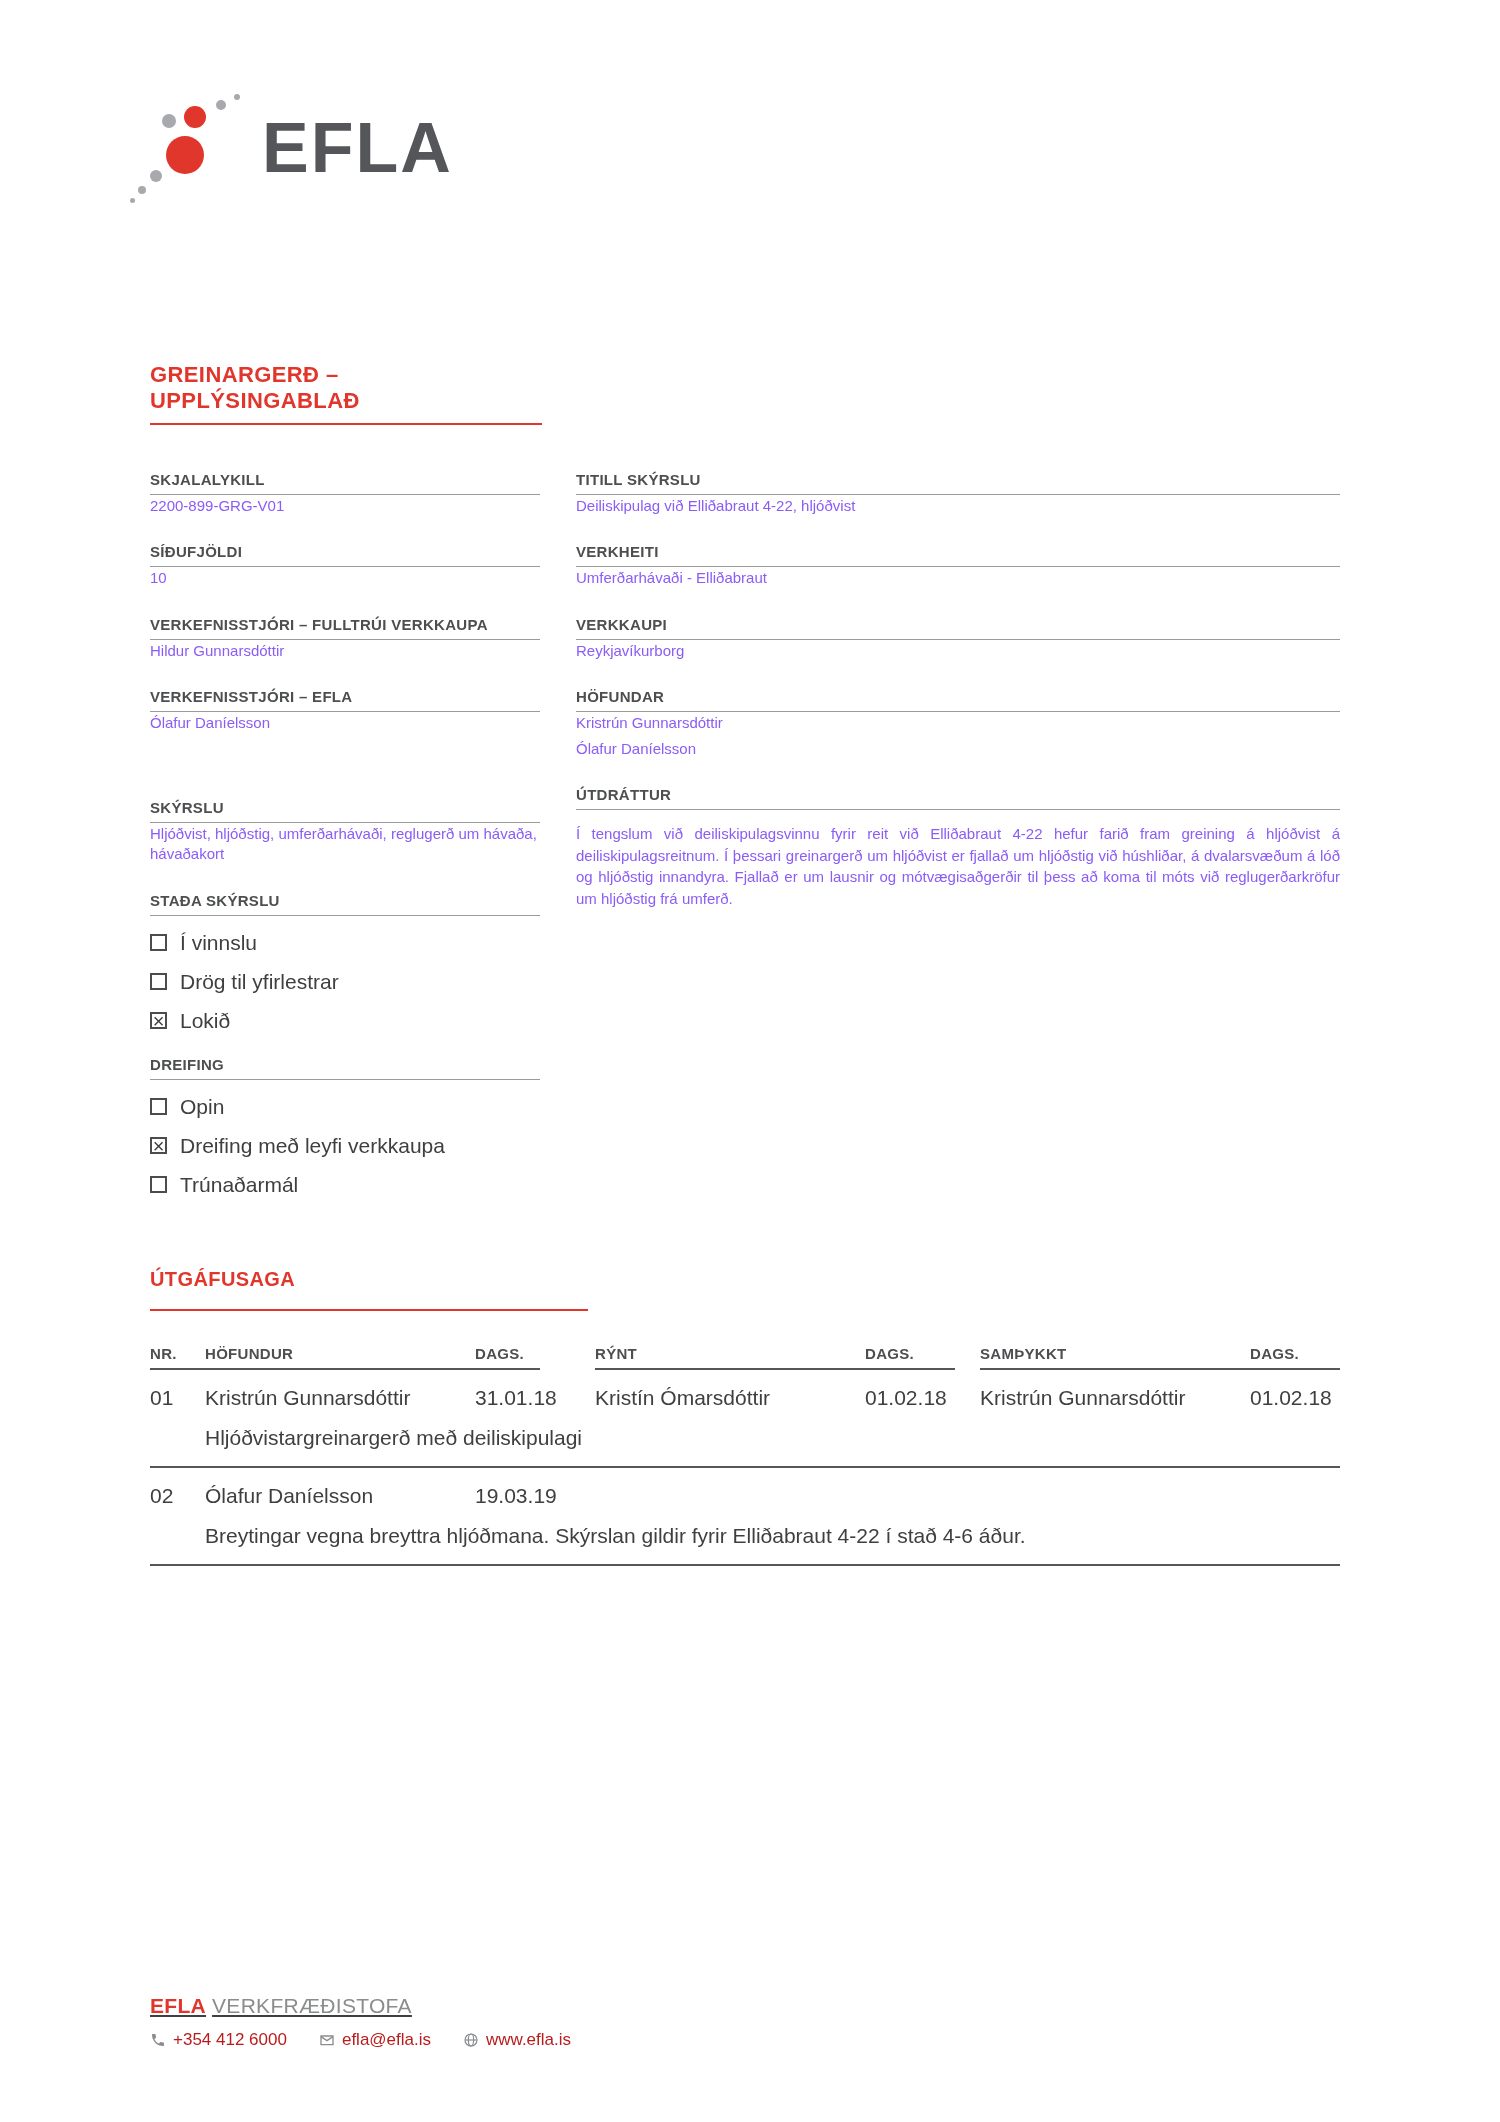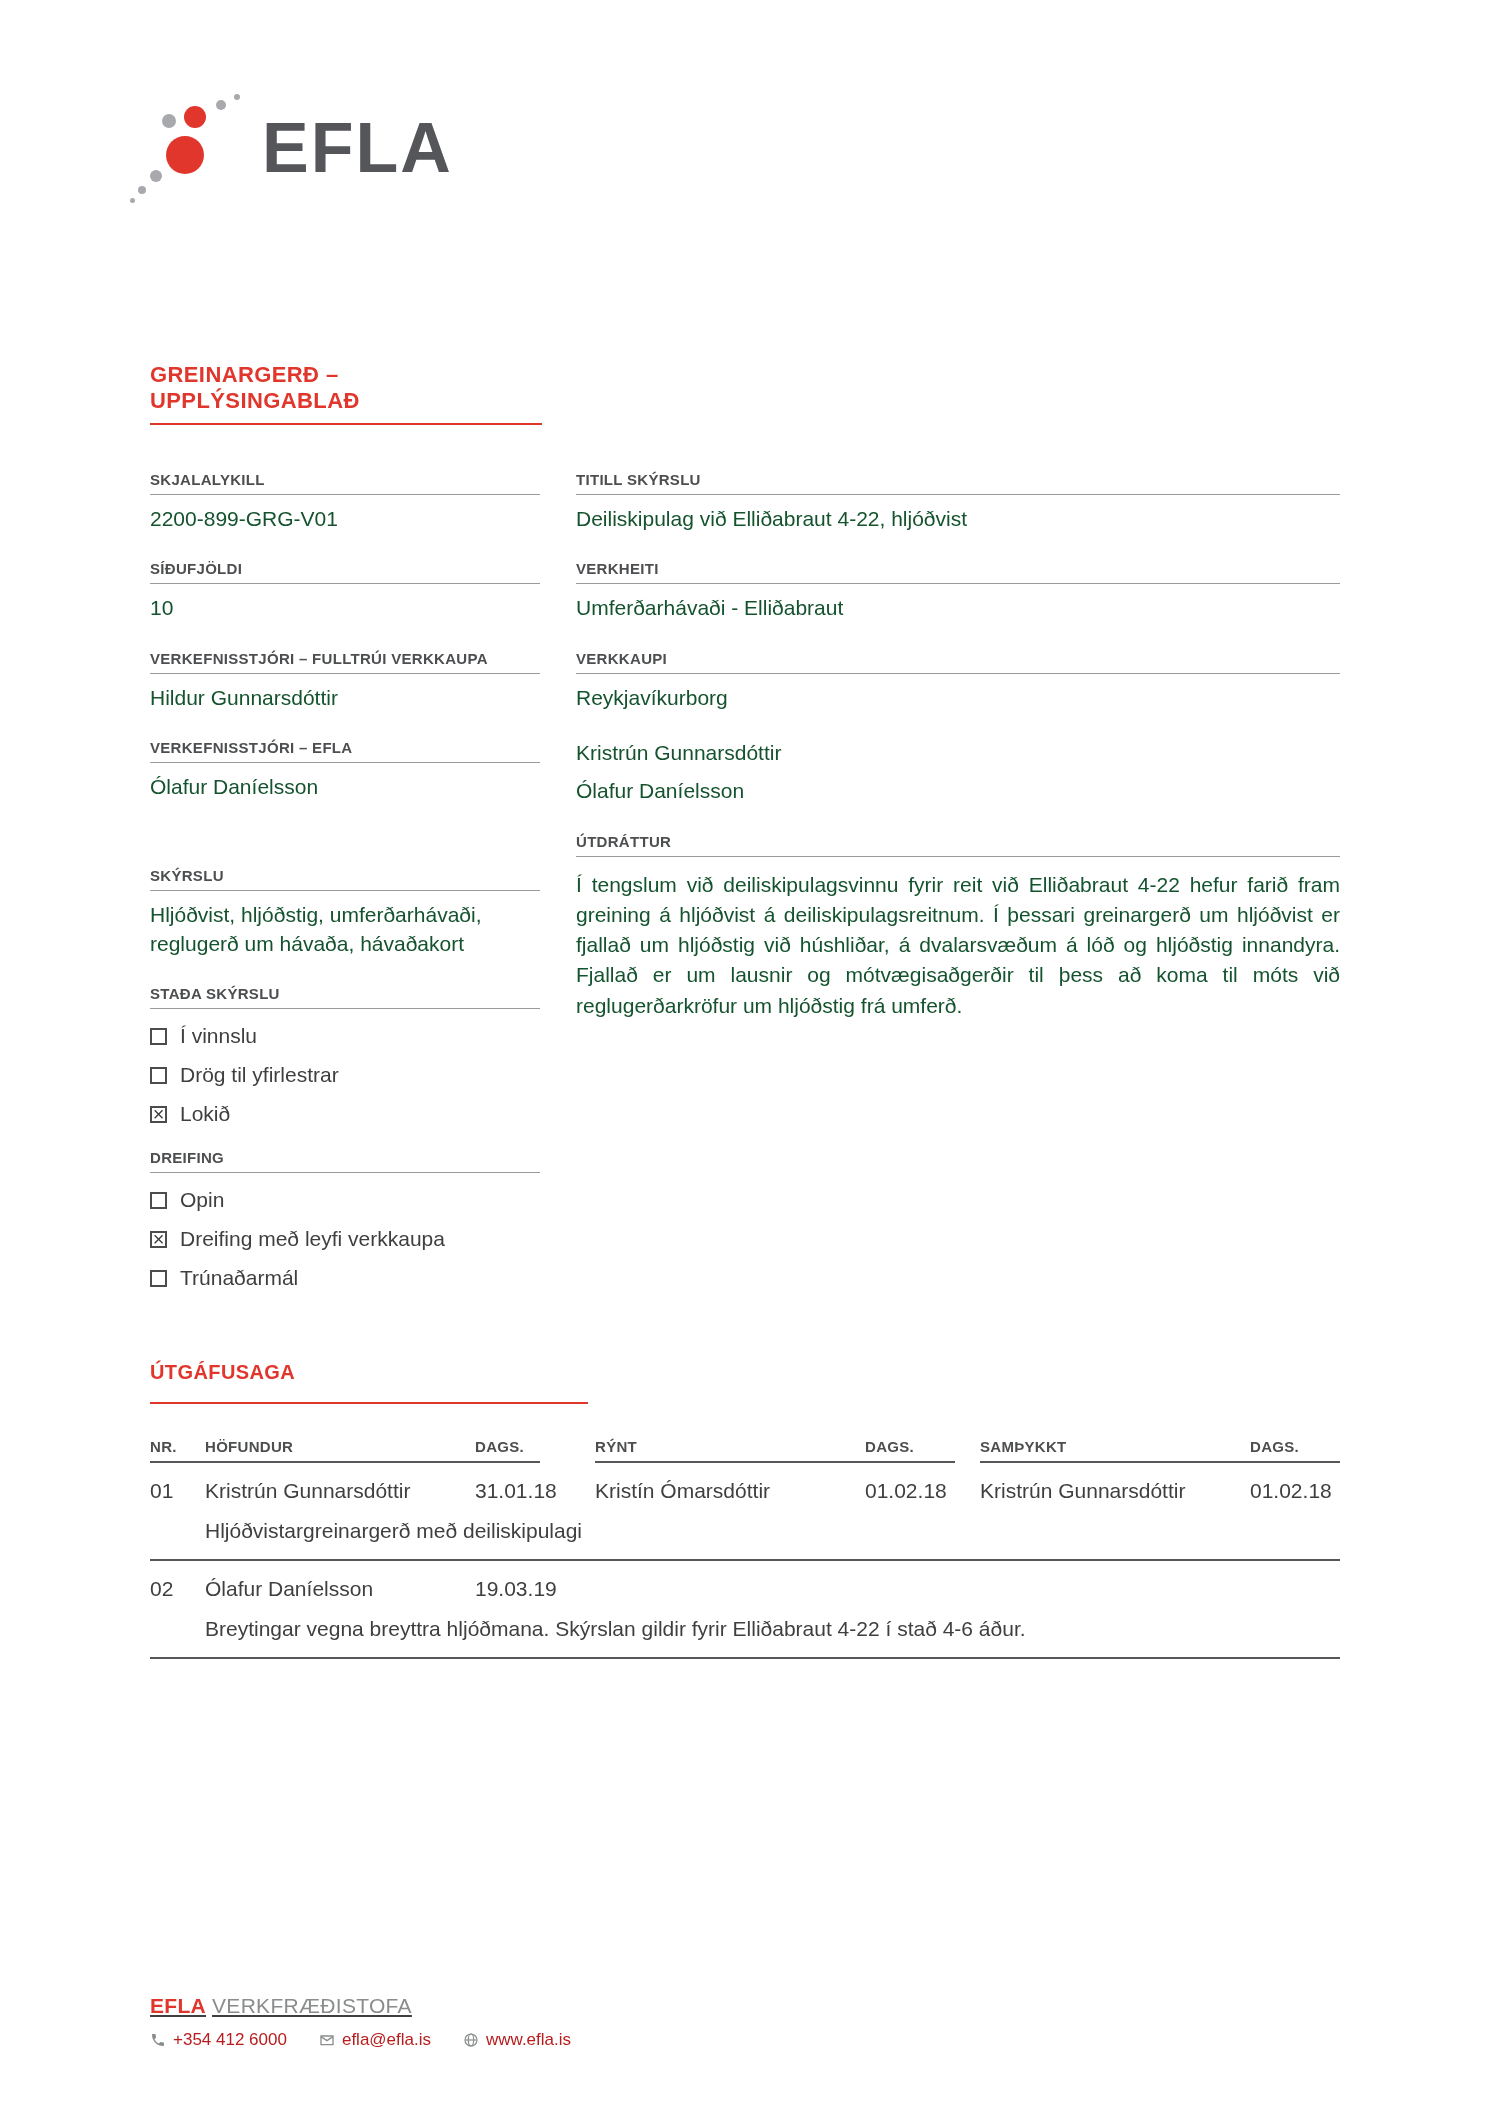--- a/index.html
+++ b/index.html
@@ -39,21 +39,21 @@
     border-bottom:2px solid var(--accent,#e0362c); width:392px;
   }
   .form { display:flex; gap:36px; }
   .col-left { width:390px; flex:0 0 390px; }
   .col-right { flex:1; }
   .field-label {
     font-size:15px; font-weight:bold; color:#4d4e50;
     letter-spacing:0.3px; padding-bottom:6px;
     border-bottom:1px solid #9b9b9b;
   }
-  .field-value { font-size:21px; color:#14532d; margin:10px 0 27px; line-height:1.35; }
+  .field-value { font-size:15px; color:#8b5cf6; margin:1px 0 27px; line-height:1.35; }
   .field-value.mb-xl { margin-bottom:66px; }
   .field-value.mb-0 { margin-bottom:6px; }
   .field-value.last-author { margin-bottom:27px; }
   .abstract { text-align:justify; line-height:1.44; margin-top:13px; }
   .check-row { display:flex; align-items:center; gap:13px; font-size:21px; margin:15px 0 13px;text-align:center; }
   .check-box {
     display:inline-flex; width:17px; height:17px; border:2px solid #4b4c4e;
     align-items:center; justify-content:center; font-size:20px; line-height:1;
     color:#3f3f40; flex:0 0 17px;
   }
@@ -172,20 +172,21 @@
 
         <div class="field-label">TITILL SKÝRSLU</div>
         <div class="field-value">Deiliskipulag við Elliðabraut 4-22, hljóðvist</div>
 
         <div class="field-label">VERKHEITI</div>
         <div class="field-value">Umferðarhávaði - Elliðabraut</div>
 
         <div class="field-label">VERKKAUPI</div>
         <div class="field-value">Reykjavíkurborg</div>
 
+        <div class="field-label">HÖFUNDAR</div>
         <div class="field-value mb-0">Kristrún Gunnarsdóttir</div>
         <div class="field-value last-author">Ólafur Daníelsson</div>
 
         <div class="field-label">ÚTDRÁTTUR</div>
         <div class="field-value abstract">Í tengslum við deiliskipulagsvinnu fyrir reit við Elliðabraut 4-22 hefur farið fram greining á hljóðvist á deiliskipulagsreitnum. Í þessari greinargerð um hljóðvist er fjallað um hljóðstig við húshliðar, á dvalarsvæðum á lóð og hljóðstig innandyra. Fjallað er um lausnir og mótvægisaðgerðir til þess að koma til móts við reglugerðarkröfur um hljóðstig frá umferð.</div>
 
       </div>
     </div>
 
     <h2 class="rev-title">ÚTGÁFUSAGA</h2>

